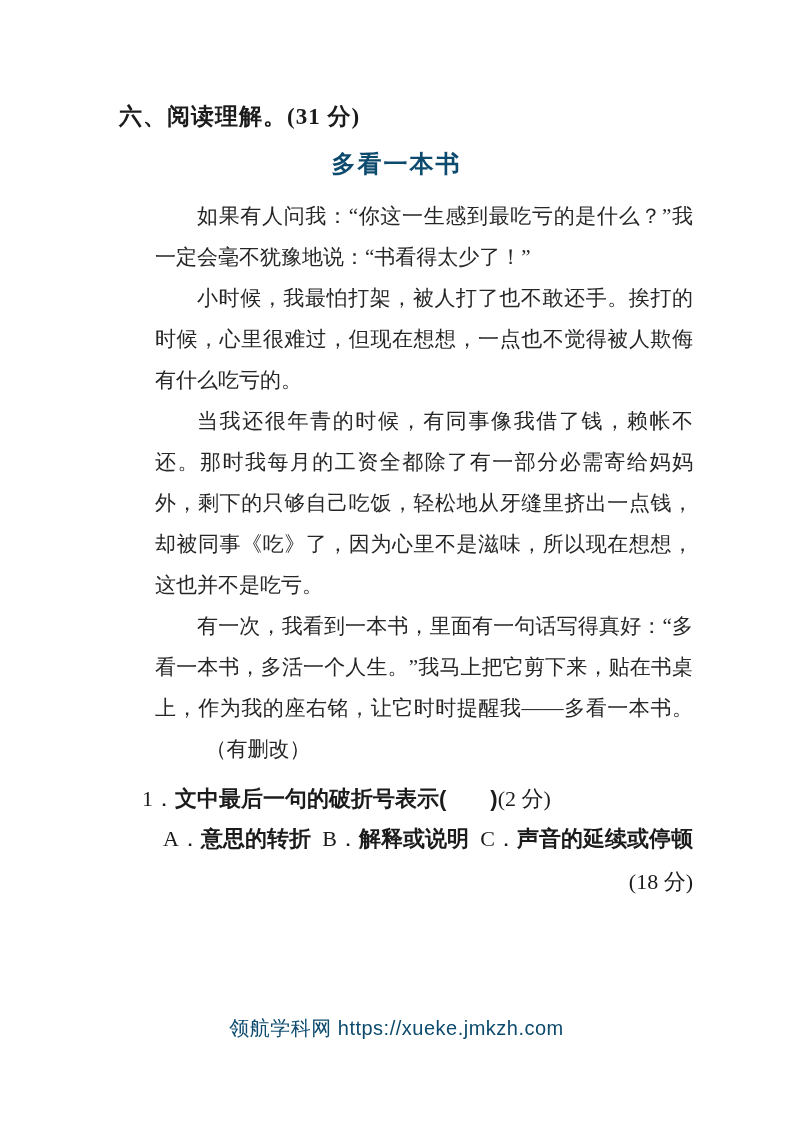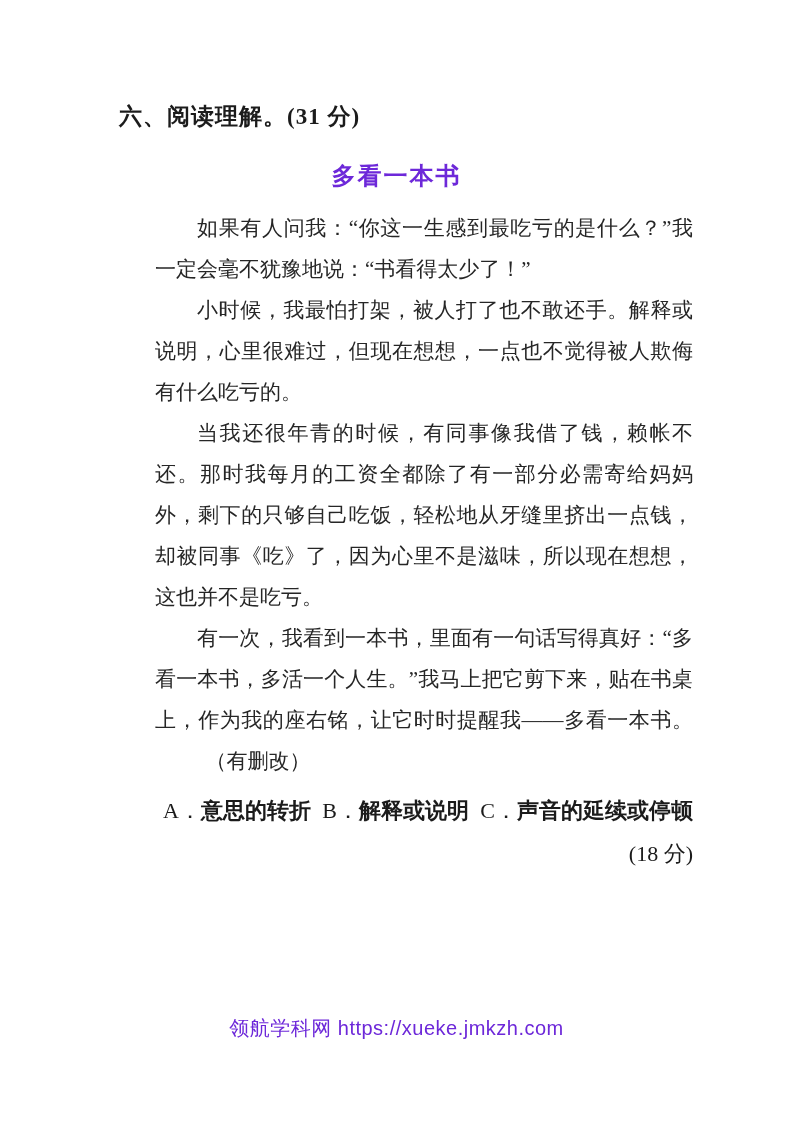--- a/index.html
+++ b/index.html
@@ -25,26 +25,26 @@
     font-weight: bold;
     letter-spacing: 1px;
     color: #1b1b1b;
   }
   .section-heading .pts {
     font-family: "Liberation Serif", serif;
     font-weight: 600;
   }
   
   .passage-title {
-    margin-top: 28px;
+    margin-top: 16px;
     text-align: center;
     font-size: 24px;
     font-weight: bold;
     letter-spacing: 2px;
-    color: #6d28d9;
+    color: #0c4a6e;
   }
   
   .passage {
     margin: 16px 100px 0 155px;
     font-family: "Liberation Serif", serif;
     font-size: 21px;
     line-height: 41px;
     text-align: justify;
     color: #262626;
   }
@@ -86,44 +86,47 @@
     margin-top: 3px;
   }
   
   .footer {
     position: absolute;
     left: 0;
     bottom: 22px;
     width: 100%;
     text-align: center;
     font-size: 20px;
-    color: #6d28d9;
+    color: #0c4a6e;
     letter-spacing: 0.5px;
   }
 </style>
 </head>
 <body>
 
 <div class="page">
 
   <div class="section-heading">
     <span>六、阅读理解。</span><span class="pts">(31 分)</span>
   </div>
 
   <div class="passage-title">多看一本书</div>
 
   <div class="passage">
     <p>如果有人问我：“你这一生感到最吃亏的是什么？”我一定会毫不犹豫地说：“书看得太少了！”</p>
-    <p>小时候，我最怕打架，被人打了也不敢还手。解释或说明，心里很难过，但现在想想，一点也不觉得被人欺侮有什么吃亏的。</p>
+    <p>小时候，我最怕打架，被人打了也不敢还手。挨打的时候，心里很难过，但现在想想，一点也不觉得被人欺侮有什么吃亏的。</p>
     <p>当我还很年青的时候，有同事像我借了钱，赖帐不还。那时我每月的工资全都除了有一部分必需寄给妈妈外，剩下的只够自己吃饭，轻松地从牙缝里挤出一点钱，却被同事《吃》了，因为心里不是滋味，所以现在想想，这也并不是吃亏。</p>
     <p><span>有一次，我看到一本书，里面有一句话写得真好：“多看一本书，多活一个人生。”我马上把它剪下来，贴在书桌上，作为我的座右铭，让它时时提醒我——多看一本书。</span><span class="source-note">（有删改）</span></p>
   </div>
 
   <div class="questions">
 
+    <div class="q-row">
+      <span class="q-num">1．</span><span>文中最后一句的破折号表示(　　)</span><span class="q-pts">(2 分)</span>
+    </div>
 
     <div class="options">
       <span class="opt"><span class="opt-label">A．</span><span>意思的转折</span></span>
       <span class="opt"><span class="opt-label">B．</span><span>解释或说明</span></span>
       <span class="opt"><span class="opt-label">C．</span><span>声音的延续或停顿</span></span>
     </div>
 
 
     <div class="points-line">(18 分)</div>
 

